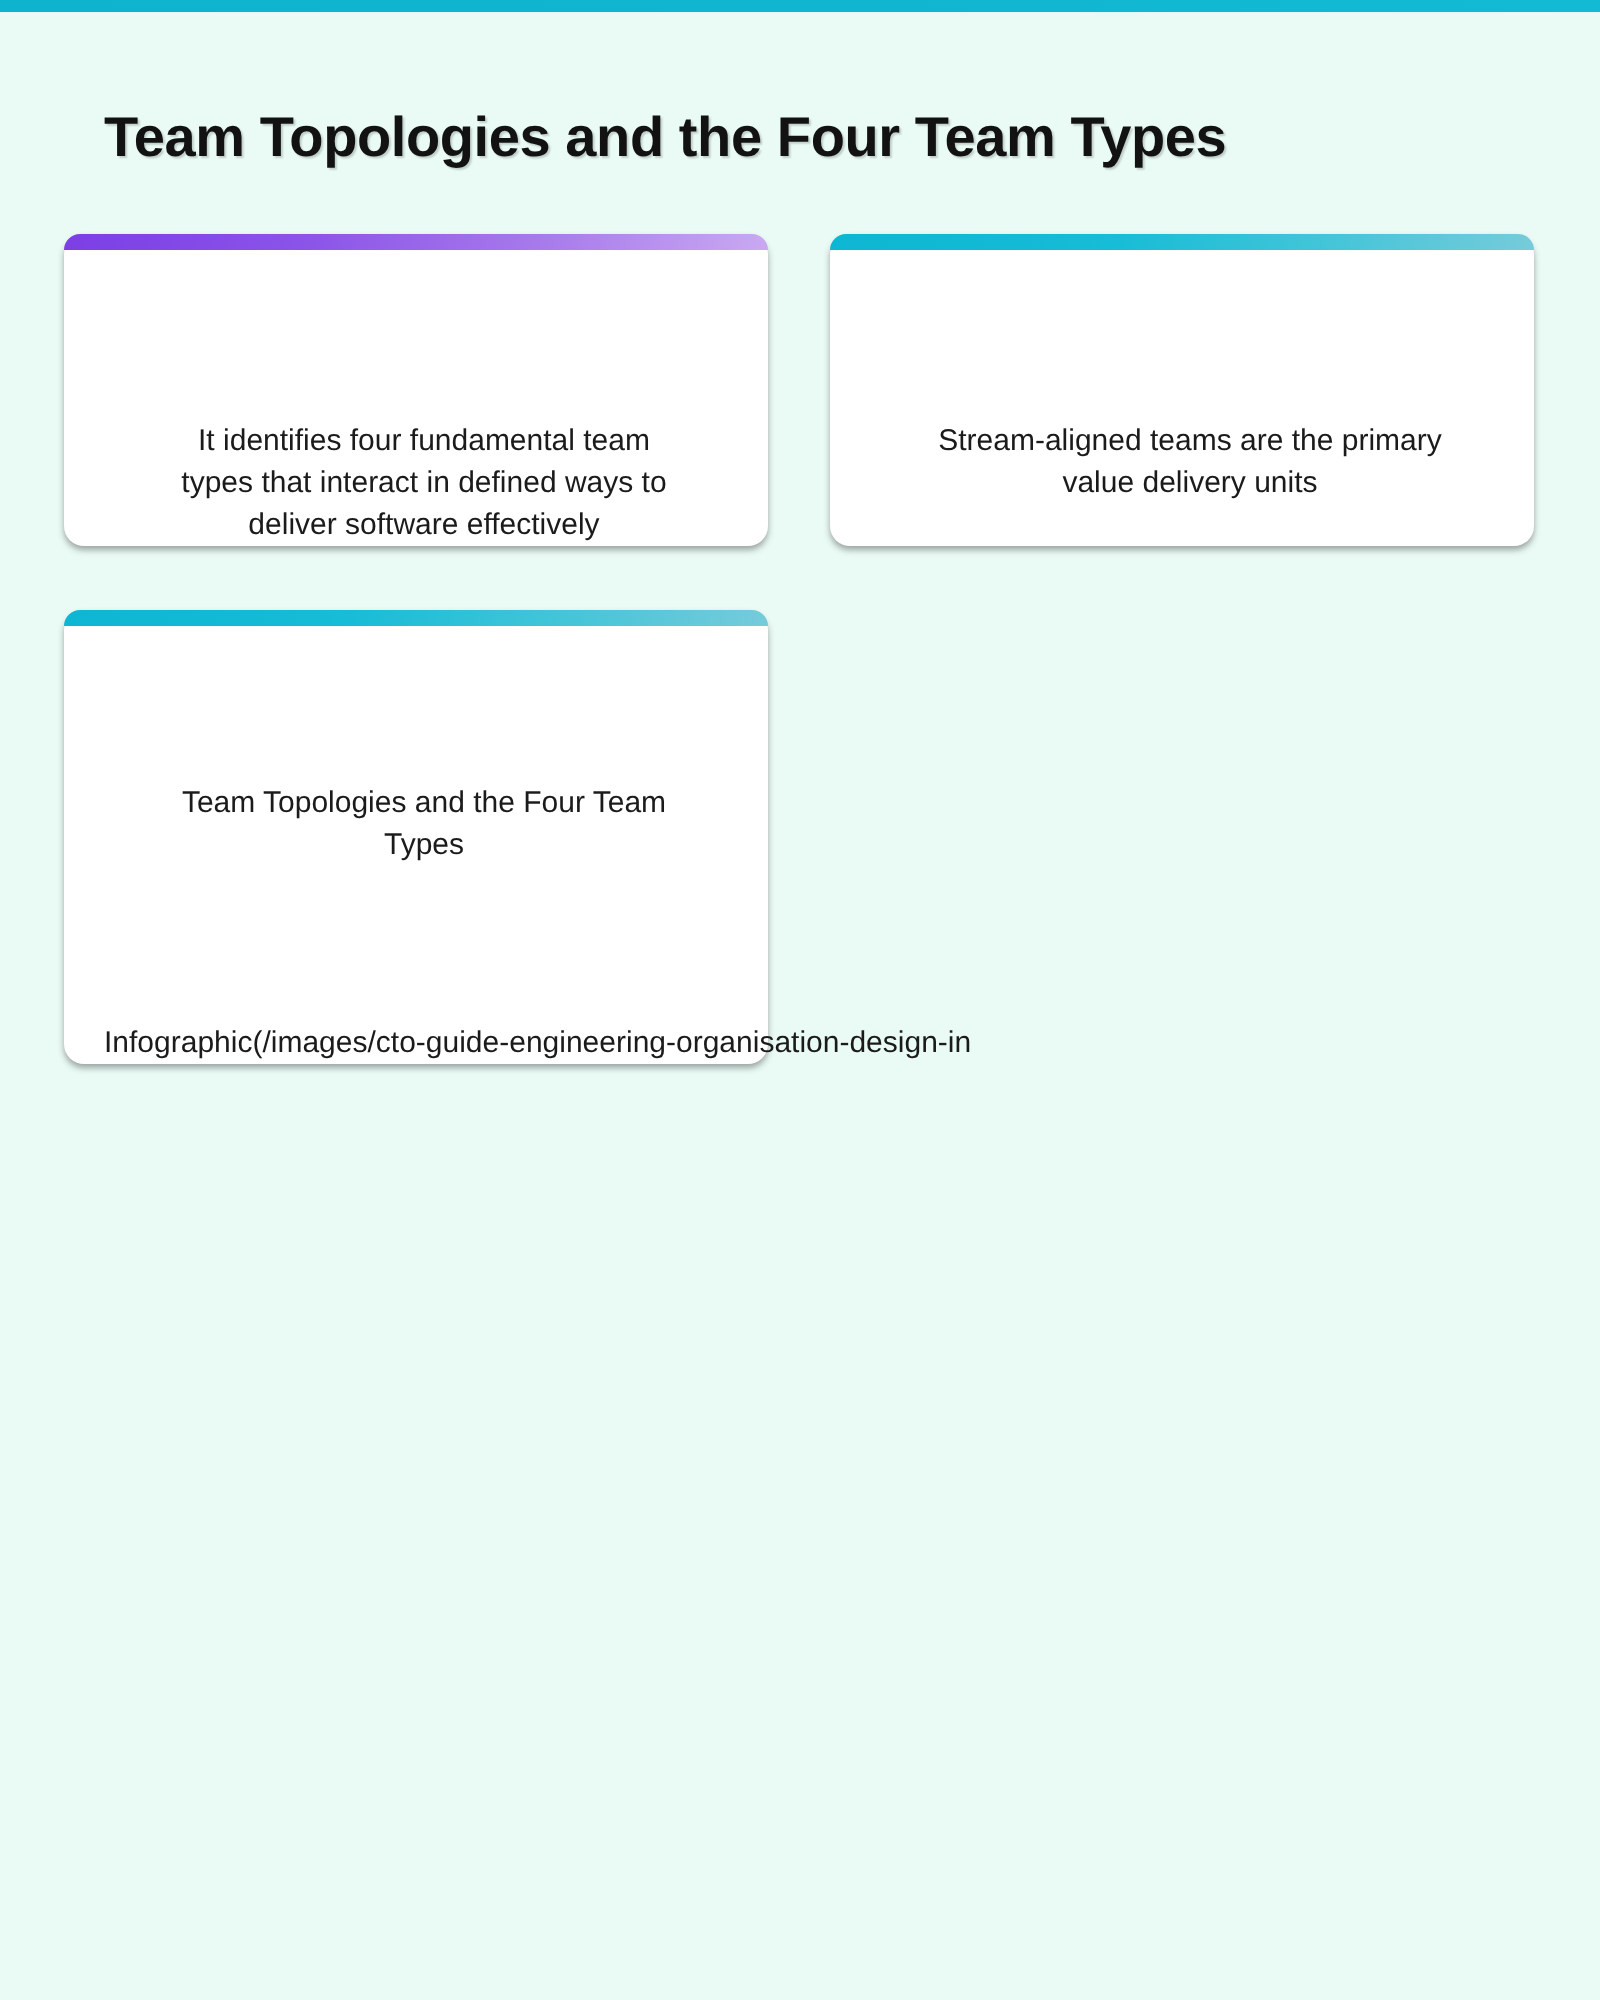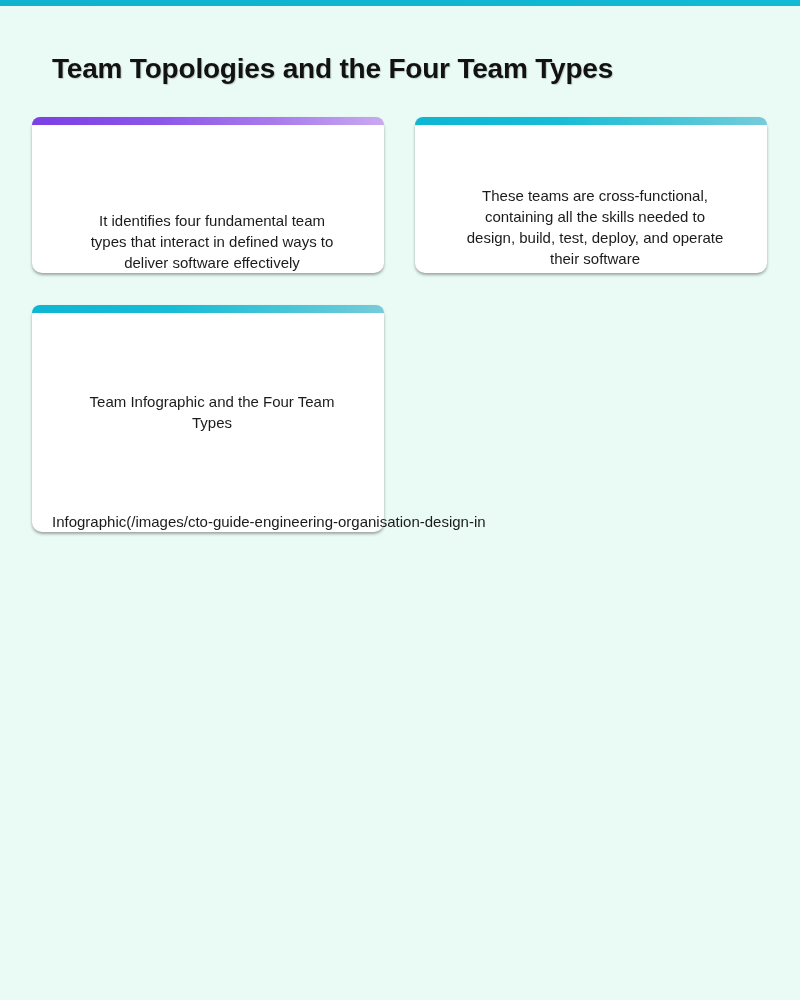--- a/index.html
+++ b/index.html
@@ -111,35 +111,33 @@
 
   <div class="row1 card card-left">
     <div class="card-accent accent-purple"></div>
     <div class="card-body">
       <div class="card-text">It identifies four fundamental team
 types that interact in defined ways to
 deliver software effectively</div>
     </div>
   </div>
 
+  <div class="row1 card card-right">
+    <div class="card-accent accent-cyan"></div>
+    <div class="card-body">
+      <div class="card-text">Stream-aligned teams are the primary
+value delivery units</div>
+    </div>
+  </div>
 
 
-  <div class="row2 card card-right">
-    <div class="card-accent accent-cyan"></div>
-    <div class="card-body">
-      <div class="card-text">These teams are cross-functional,
-containing all the skills needed to
-design, build, test, deploy, and operate
-their software</div>
-    </div>
-  </div>
 
 
   <div class="row3 card card-right">
     <div class="card-accent accent-cyan"></div>
     <div class="card-body">
-      <div class="card-text">Team Infographic and the Four Team
+      <div class="card-text">Team Topologies and the Four Team
 Types</div>
       <div class="card-text overflow-line">Infographic(/images/cto-guide-engineering-organisation-design-in</div>
     </div>
   </div>
 
 </div>
 
 </body></html>

